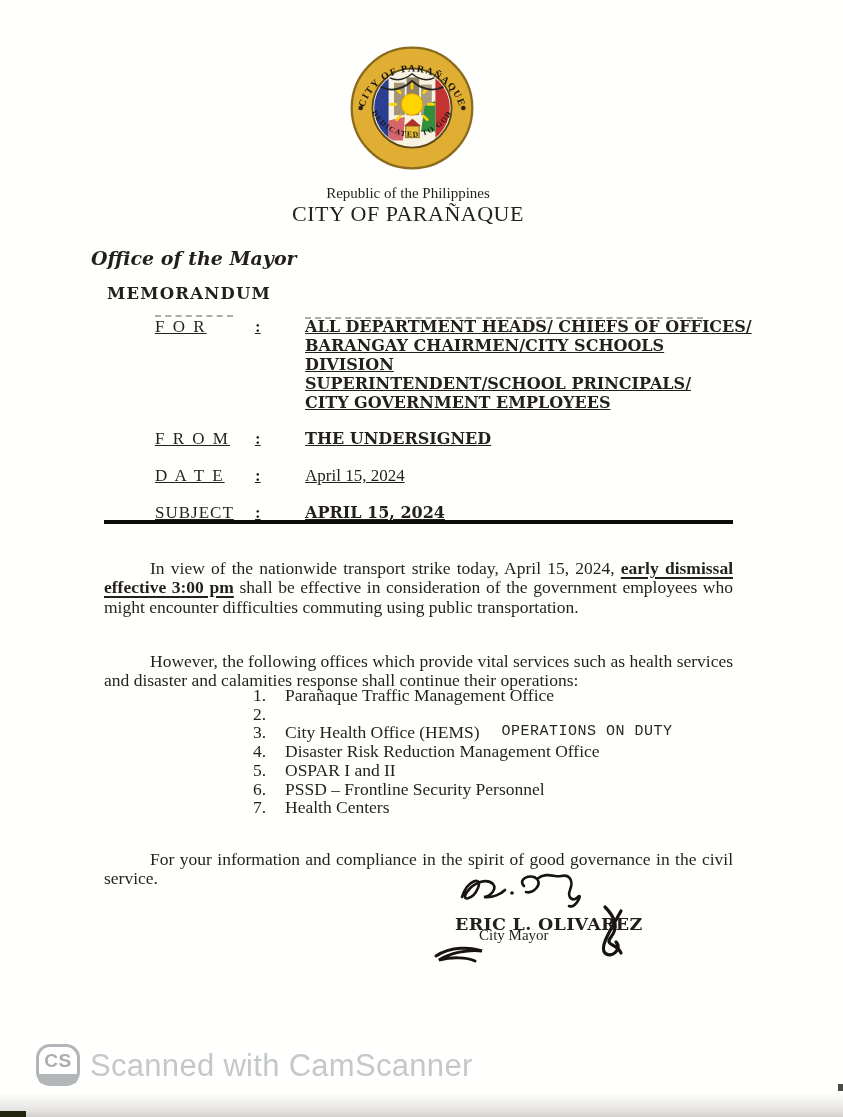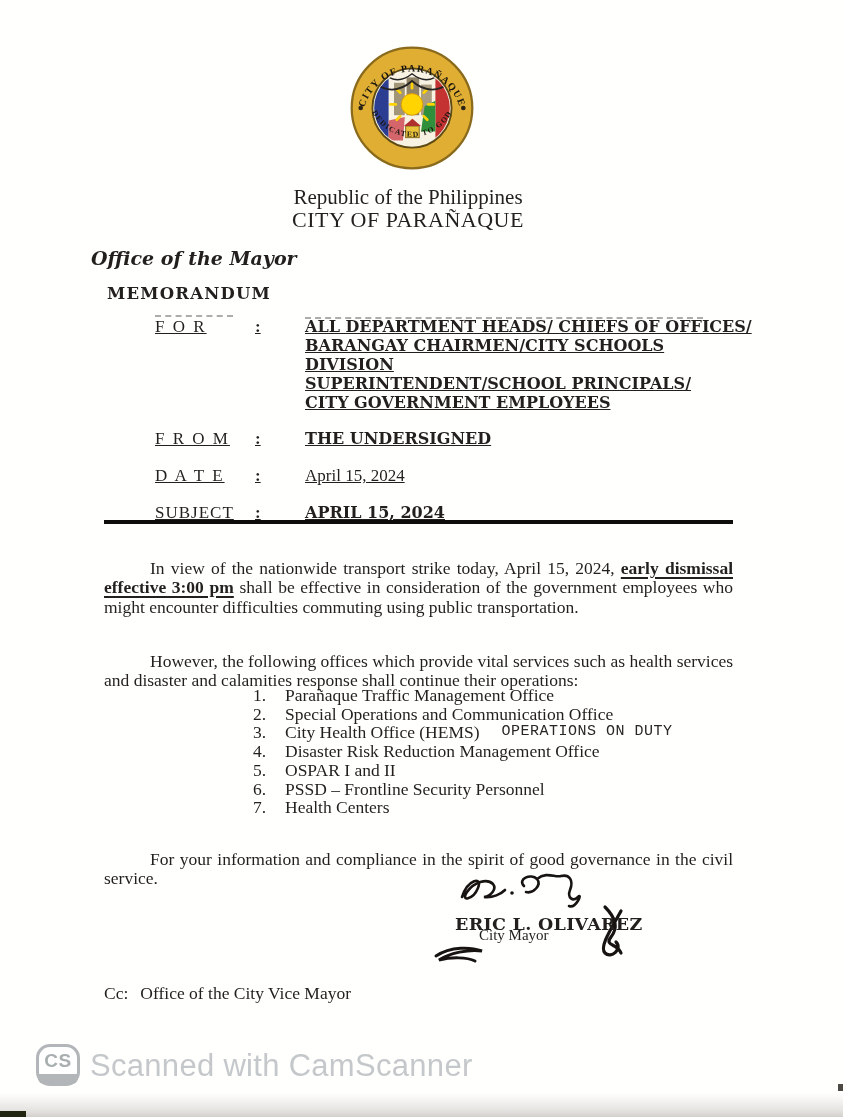--- a/index.html
+++ b/index.html
@@ -7,21 +7,21 @@
     position:relative;
     width:843px;height:1117px;
     background:#fffffe;
     overflow:hidden;
     font-family:"Liberation Serif", serif;
     color:#221f1c;
   }
   
   .seal{position:absolute;left:349px;top:39px;width:126px;height:138px;}
   .hdr-center{position:absolute;left:0;top:186px;width:816px;text-align:center;line-height:1.06;}
-  .republic{font-size:21px;}
+  .republic{font-size:15px;}
   .cityline{font-size:22px;letter-spacing:.5px;}
   .office{
     position:absolute;left:91px;top:247px;
     font-family:"DejaVu Serif", serif;
     font-style:italic;font-weight:600;font-size:19px;
   }
   .memo-title{
     position:absolute;left:107px;top:284px;
     font-family:"DejaVu Serif", serif;
     font-weight:700;font-size:16.5px;letter-spacing:1.2px;
@@ -198,21 +198,20 @@
 
   <p class="para p2">However,  the following offices which provide vital services such as health services and disaster and calamities response shall continue their operations:</p>
 
   <div class="list">
     <div class="li">
         <span class="num">1.</span>
         <span class="txt">Parañaque Traffic Management Office</span>
       </div>
     <div class="li">
         <span class="num">2.</span>
-        <span class="txt">Special Operations and Communication Office</span>
       </div>
     <div class="li">
         <span class="num">3.</span>
         <span class="txt">City Health Office (HEMS)</span>
         <span class="stamp">OPERATIONS ON DUTY</span>
       </div>
     <div class="li">
         <span class="num">4.</span>
         <span class="txt">Disaster Risk Reduction Management Office</span>
       </div>
@@ -239,23 +238,20 @@
   </svg>
   <svg class="sig-svg sig-z" width="48" height="58" viewBox="0 0 48 58">
     <path d="M14,4 C24,14 28,24 20,34 C13,43 26,40 30,50 M30,8 C20,26 8,44 14,50 C20,56 32,46 25,39" fill="none" stroke="#171310" stroke-width="3.2" stroke-linecap="round"></path>
   </svg>
   <svg class="sig-svg sig-bottom" width="58" height="22" viewBox="0 0 58 22">
     <path d="M5,13 C20,3 40,4 51,8 C38,6 18,10 8,17 C20,14 36,14 44,18" fill="none" stroke="#171310" stroke-width="3" stroke-linecap="round"></path>
   </svg>
   <div class="sig-name">ERIC L. OLIVAREZ</div>
   <div class="sig-title">City Mayor</div>
 
-  <div class="cc">
-    <span>Cc:</span><span class="cc-value">Office of the City Vice Mayor</span>
-  </div>
 
   <div class="cs-badge">
     <div class="cs-text">CS</div>
     <div class="cs-strip"></div>
   </div>
   <div class="cs-caption">Scanned with CamScanner</div>
 
   <div class="bottom-shade"></div>
   <div class="sliver-left"></div>
   <div class="sliver-right"></div>

